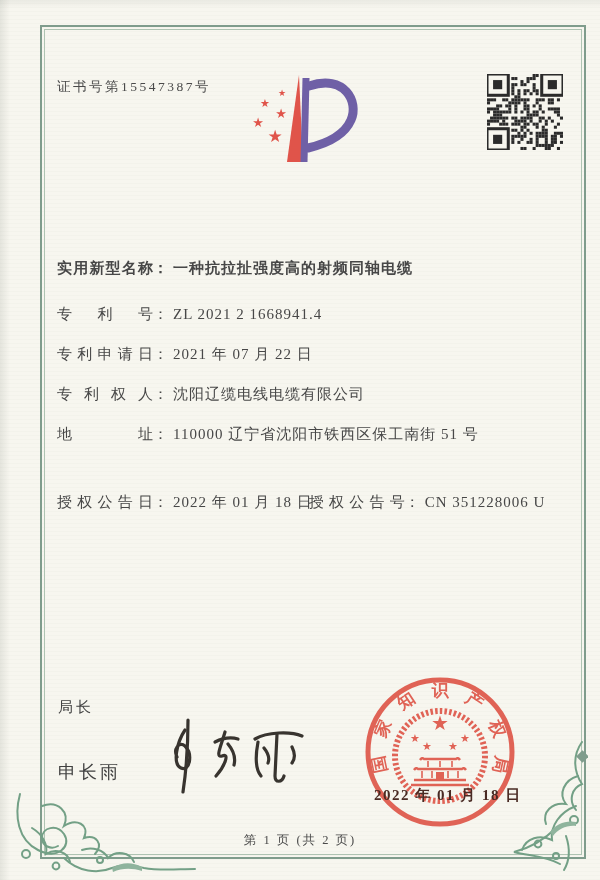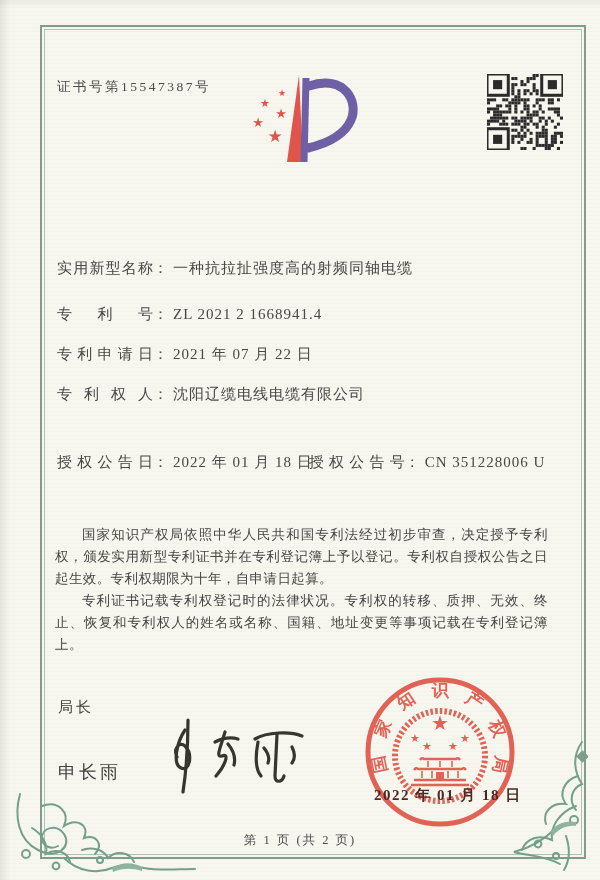--- a/index.html
+++ b/index.html
@@ -25,21 +25,21 @@
 
   .logo{position:absolute;left:237px;top:62px;width:130px;height:105px;}
   .qr{position:absolute;left:487px;top:74px;width:76px;height:76px;}
 
   .title{position:absolute;left:0;right:0;top:180px;text-align:center;
          font-size:33px;color:#3d3d3d;letter-spacing:9px;text-indent:9px;
          font-weight:600;}
 
   .fields{position:absolute;left:57px;right:50px;top:258px;font-size:15px;color:#474747;}
   .frow{line-height:20px;margin-bottom:20px;white-space:nowrap;}
-  .frow.first{margin-bottom:26px;}
+  .frow.first{margin-bottom:26px;font-weight:bold;}
   .flabel{display:inline-block;width:96px;text-align:justify;text-align-last:justify;
           vertical-align:top;}
   .colon{display:inline-block;}
   .fvalue{margin-left:5px;letter-spacing:1px;}
   .pair{display:inline-block;white-space:nowrap;margin-top:28px;}
   .pair.left{width:248px;}
 
   .bodytext{position:absolute;left:55px;right:52px;top:524px;font-size:13.5px;
             color:#454545;line-height:22px;text-align:justify;letter-spacing:0.4px;}
   .bodytext p{margin:0;text-indent:2em;}
@@ -304,33 +304,32 @@
     <div class="frow">
       <span class="flabel">专利号</span><span class="colon">：</span><span class="fvalue">ZL 2021 2 1668941.4</span>
     </div>
     <div class="frow">
       <span class="flabel">专利申请日</span><span class="colon">：</span><span class="fvalue">2021 年 07 月 22 日</span>
     </div>
     <div class="frow">
       <span class="flabel">专利权人</span><span class="colon">：</span><span class="fvalue">沈阳辽缆电线电缆有限公司</span>
     </div>
     <div class="frow">
+      <span class="flabel">地址</span><span class="colon">：</span><span class="fvalue">110000 辽宁省沈阳市铁西区保工南街 51 号</span>
+    </div>
+    <div class="frow">
       <span class="pair left">
         <span class="flabel">授权公告日</span><span class="colon">：</span><span class="fvalue">2022 年 01 月 18 日</span>
       </span>
       <span class="pair">
         <span class="flabel">授权公告号</span><span class="colon">：</span><span class="fvalue">CN 351228006 U</span>
       </span>
     </div>
   </div>
 
-  <div class="bodytext">
-    <p>国家知识产权局依照中华人民共和国专利法经过初步审查，决定授予专利权，颁发实用新型专利证书并在专利登记簿上予以登记。专利权自授权公告之日起生效。专利权期限为十年，自申请日起算。</p>
-    <p>专利证书记载专利权登记时的法律状况。专利权的转移、质押、无效、终止、恢复和专利权人的姓名或名称、国籍、地址变更等事项记载在专利登记簿上。</p>
-  </div>
 
   <div class="sig-title">局长</div>
   <div class="sig-name">申长雨</div>
 
   <svg class="signature" viewBox="0 0 165 90">
     <g fill="none" stroke="#38342f" stroke-width="3.2" stroke-linecap="round" stroke-linejoin="round">
       <path d="M30 18 C22 30 17 52 26 56 C35 60 38 42 30 34 C24 29 18 37 22 45"></path>
       <path d="M33 8 C33 30 31 60 28 80"></path>
       <path d="M60 30 C68 26 76 25 83 27"></path>
       <path d="M70 20 C66 34 60 46 67 44 C75 40 70 54 61 64"></path>

